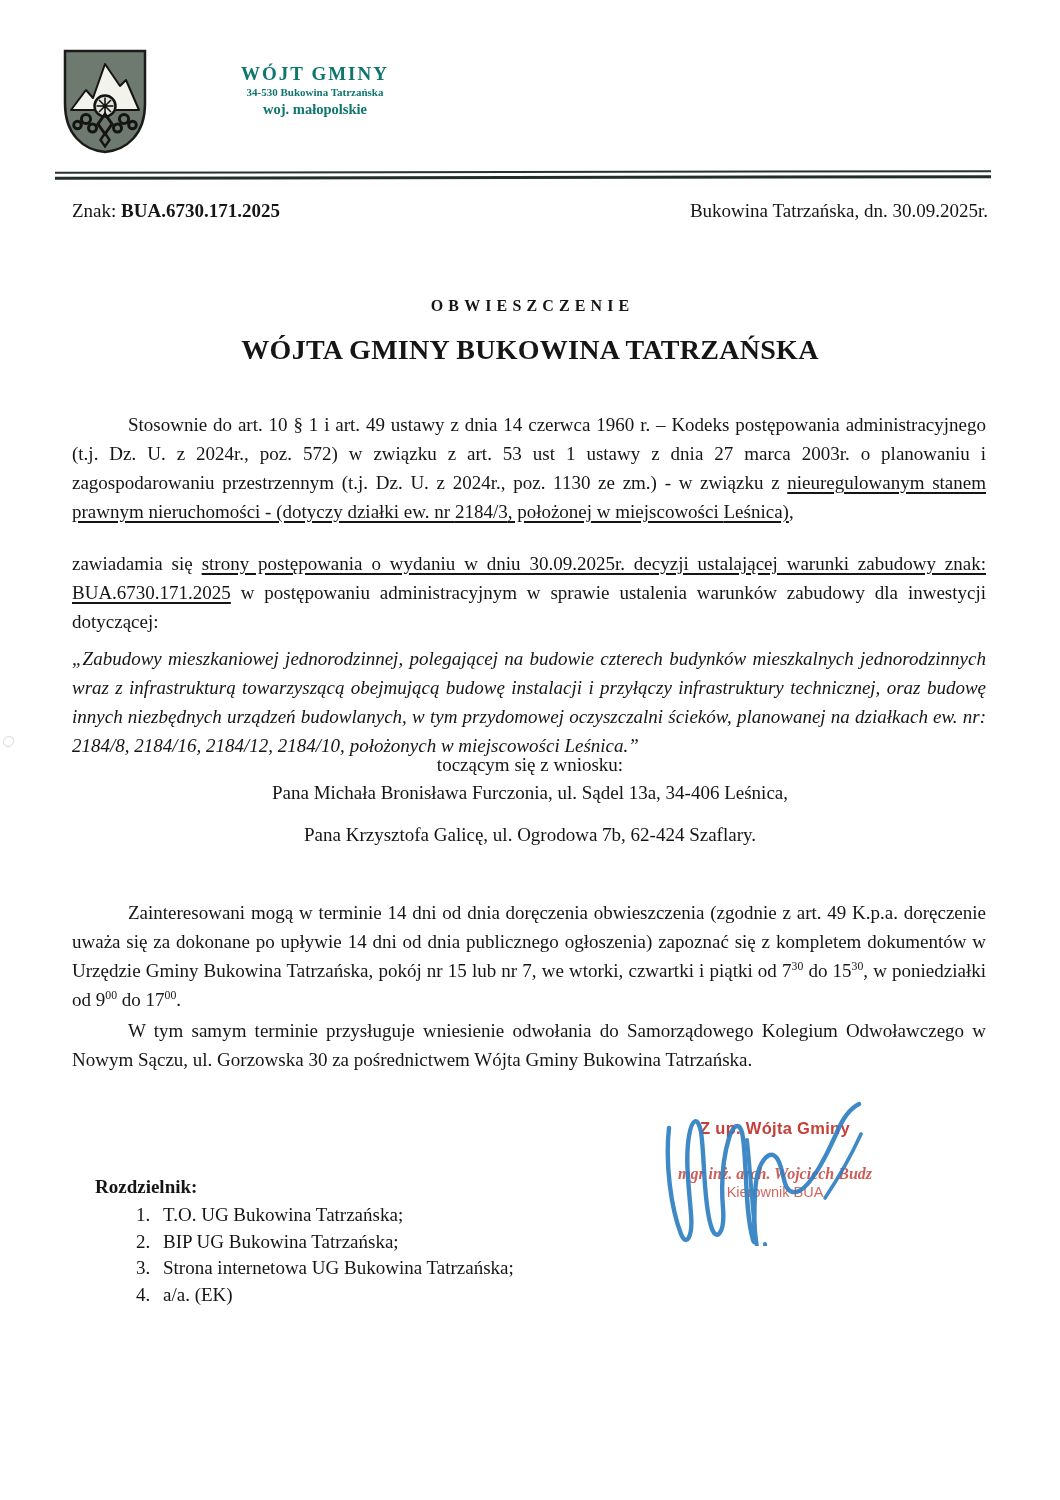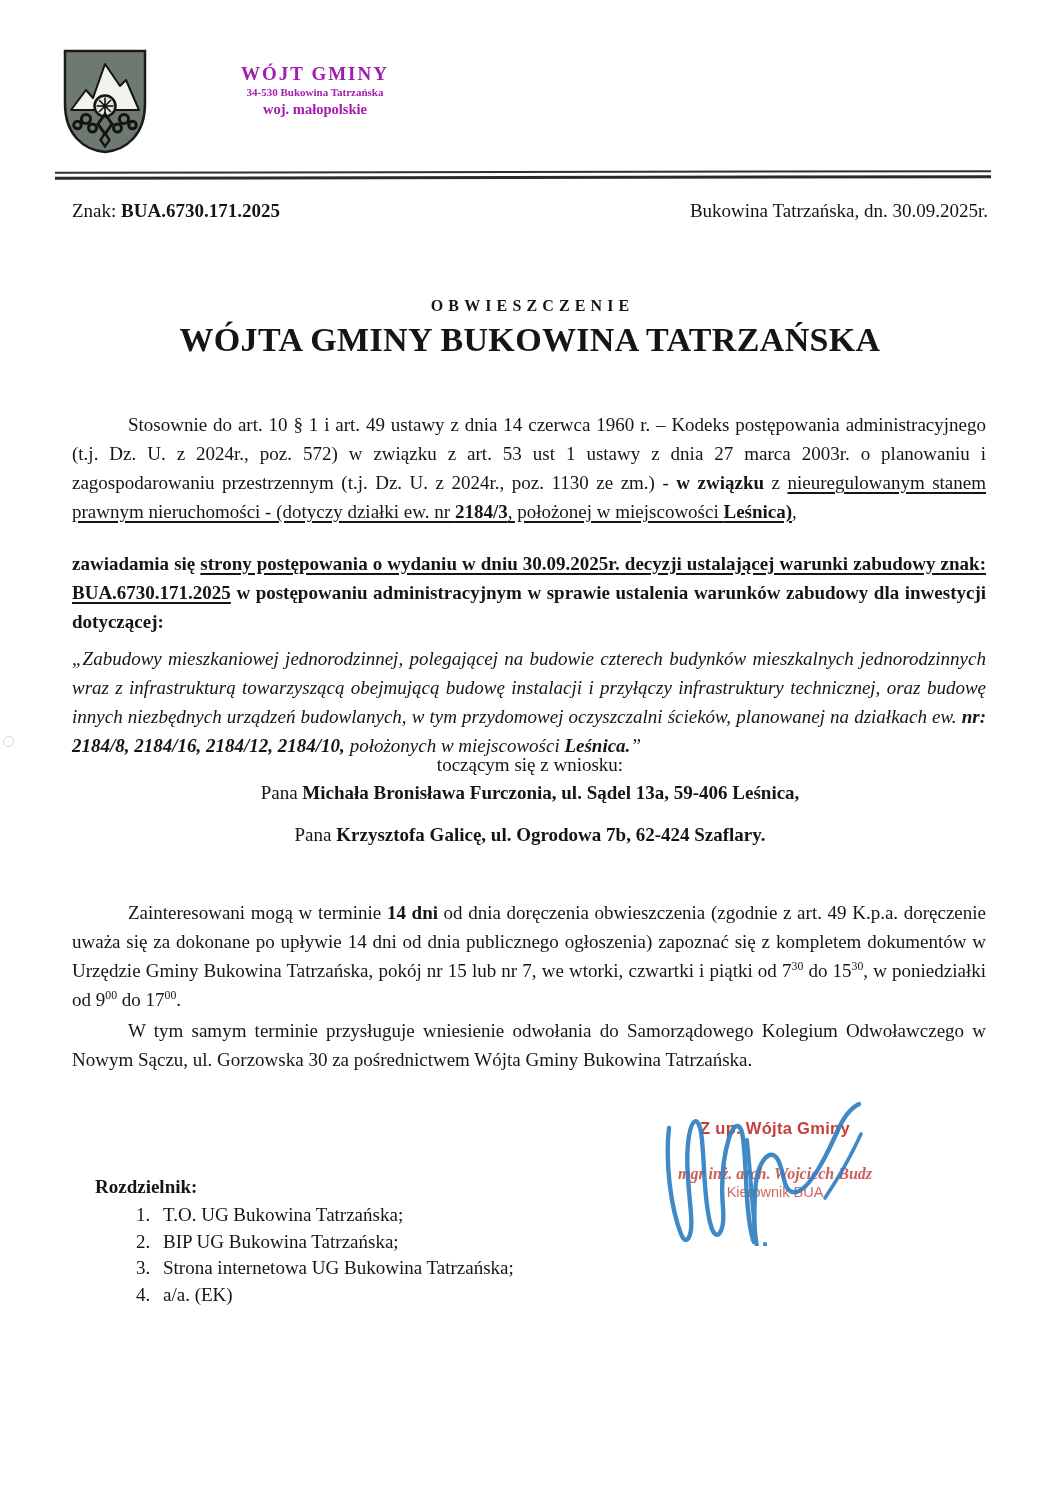--- a/index.html
+++ b/index.html
@@ -13,21 +13,21 @@
     width:1060px;
     height:1500px;
     margin:0 auto;
     background:#ffffff;
     overflow:hidden;
   }
   
   .crest{position:absolute;left:60px;top:46px;width:90px;height:110px;}
   .office-stamp{
     position:absolute;left:205px;top:62px;width:220px;
-    text-align:center;color:#a21caf;line-height:1.25;
+    text-align:center;color:#0f766e;line-height:1.25;
   }
   .office-stamp .l1{font-size:19px;font-weight:bold;letter-spacing:2px;}
   .office-stamp .l2{font-size:11px;font-weight:bold;}
   .office-stamp .l3{font-size:14.5px;font-weight:bold;}
   .rule{
     position:absolute;left:55px;top:171px;width:936px;height:3px;
     border-top:2px solid #2a332f;
     border-bottom:3px solid #232d29;
     transform:rotate(-0.1deg);
   }
@@ -37,28 +37,28 @@
   }
   
   .meta-row{
     position:absolute;left:72px;top:200px;width:916px;
     display:flex;justify-content:space-between;font-size:19px;
   }
   .meta-row .ref .val{font-weight:bold;}
   
   .title{position:absolute;left:0;top:297px;width:100%;text-align:center;}
   .title .t1{font-size:16px;font-weight:bold;letter-spacing:0.32em;text-indent:0.32em;}
-  .title .t2{font-size:34px;font-weight:bold;margin-top:6px;letter-spacing:0.01em;}
+  .title .t2{font-size:28px;font-weight:bold;margin-top:19px;letter-spacing:0.01em;}
   
   .para{
     position:absolute;left:72px;width:914px;
     font-size:19px;line-height:29px;text-align:justify;
   }
   .indent{text-indent:56px;}
-  .b{font-weight:bold;}
+  .b{font-weight:normal;}
   .i{font-style:italic;}
   .u{text-decoration:underline;text-decoration-thickness:1.5px;text-underline-offset:3px;}
   sup{font-size:0.62em;line-height:0;}
   .p1{top:410px;}
   .p2{top:549px;font-weight:bold;}
   .pq{top:644px;font-style:italic;}
   .p3{top:898px;}
   .p4{top:1016px;}
   .applicant{position:absolute;left:0;top:751px;width:100%;text-align:center;font-size:19px;line-height:28px;}
   .applicant .gap{height:14px;}
@@ -131,21 +131,21 @@
   </div>
 
   <div class="para p1 indent"><span>Stosownie do art. 10 § 1 i art. 49 ustawy z dnia 14 czerwca 1960 r. – Kodeks postępowania administracyjnego (t.j. Dz. U. z 2024r., poz. 572) w związku z art. 53 ust 1 ustawy z dnia 27 marca 2003r. o planowaniu i zagospodarowaniu przestrzennym (t.j. Dz. U. z 2024r., poz. 1130 ze zm.) - </span><span class="b">w związku</span><span> z </span><span class="u">nieuregulowanym stanem prawnym nieruchomości - (dotyczy działki ew. nr </span><span class="b u">2184/3</span><span class="u">, położonej w miejscowości </span><span class="b u">Leśnica)</span><span>,</span></div>
 
   <div class="para p2"><span class="b">zawiadamia się </span><span class="b u">strony postępowania o wydaniu w dniu 30.09.2025r. decyzji ustalającej warunki zabudowy znak: BUA.6730.171.2025</span><span class="b"> w postępowaniu administracyjnym w sprawie ustalenia warunków zabudowy dla inwestycji dotyczącej:</span></div>
 
   <div class="para pq"><span class="i">„Zabudowy mieszkaniowej jednorodzinnej, polegającej na budowie czterech budynków mieszkalnych jednorodzinnych wraz z infrastrukturą towarzyszącą obejmującą budowę instalacji i przyłączy infrastruktury technicznej, oraz budowę innych niezbędnych urządzeń budowlanych, w tym przydomowej oczyszczalni ścieków, planowanej na działkach ew. </span><span class="b i">nr: 2184/8, 2184/16, 2184/12, 2184/10,</span><span class="i"> położonych w miejscowości </span><span class="b i">Leśnica.</span><span class="i">”</span></div>
 
   <div class="applicant">
     <div>toczącym się z wniosku:</div>
-    <div><span>Pana </span><span class="b">Michała Bronisława Furczonia, ul. Sądel 13a, 59-406 Leśnica,</span></div>
+    <div><span>Pana </span><span class="b">Michała Bronisława Furczonia, ul. Sądel 13a, 34-406 Leśnica,</span></div>
     <div class="gap"></div>
     <div><span>Pana </span><span class="b">Krzysztofa Galicę, ul. Ogrodowa 7b, 62-424 Szaflary.</span></div>
   </div>
 
   <div class="para p3 indent"><span>Zainteresowani mogą w terminie </span><span class="b">14 dni</span><span> od dnia doręczenia obwieszczenia (zgodnie z art. 49 K.p.a. doręczenie uważa się za dokonane po upływie 14 dni od dnia publicznego ogłoszenia) zapoznać się z kompletem dokumentów w Urzędzie Gminy Bukowina Tatrzańska, pokój nr 15 lub nr 7, we wtorki, czwartki i piątki od 7</span><sup>30</sup><span> do 15</span><sup>30</sup><span>, w poniedziałki od 9</span><sup>00</sup><span> do 17</span><sup>00</sup><span>.</span></div>
 
   <div class="para p4 indent">W tym samym terminie przysługuje wniesienie odwołania do Samorządowego Kolegium Odwoławczego w Nowym Sączu, ul. Gorzowska 30 za pośrednictwem Wójta Gminy Bukowina Tatrzańska.</div>
 
   <div class="sig-stamp">
     <div class="auth">Z up. Wójta Gminy</div>

